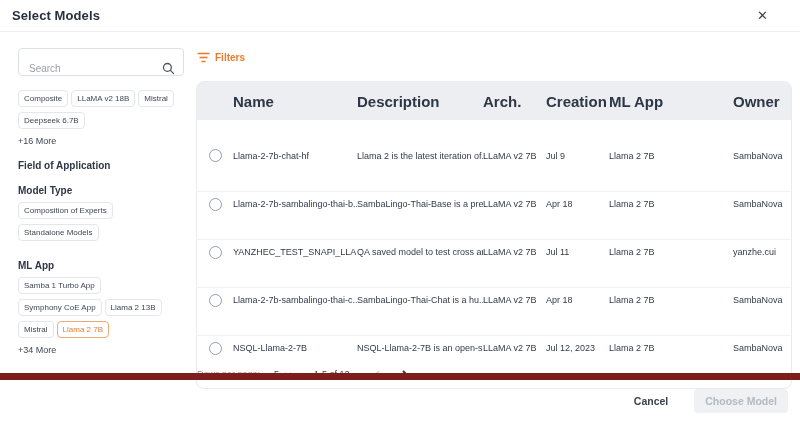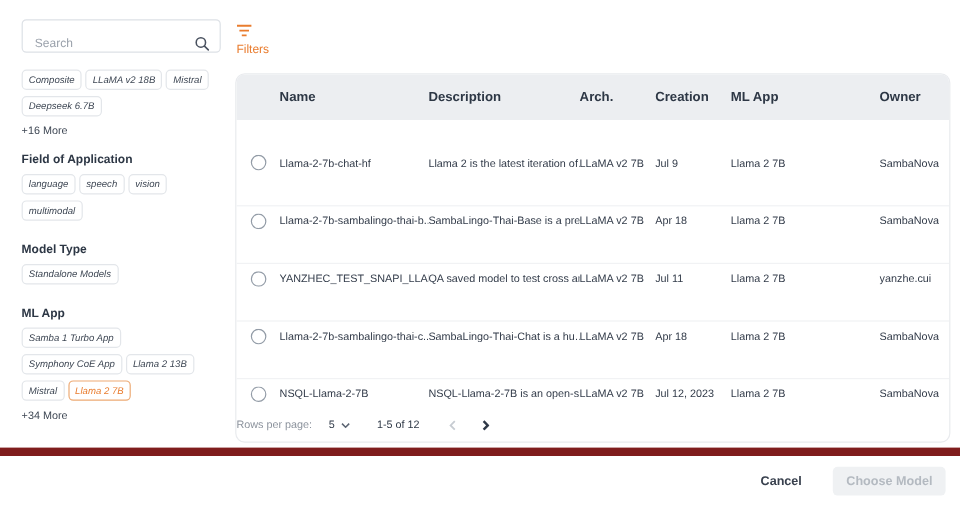--- a/index.html
+++ b/index.html
@@ -26,32 +26,32 @@
     display:flex; align-items:flex-end; padding:0 8px; background:#fff; }
   .search-box input { border:none; outline:none; flex:1; min-width:0; font-size:10px;
     font-family:inherit; color:#333b49; background:transparent; }
   .search-box input::placeholder { color:#9aa1ab; }
   .search-icon { flex:none; display:flex; }
 
   .filter-section { margin-top:14px; }
   .fs-label { font-size:10px; font-weight:bold; color:#2d3745; margin-bottom:6px; }
   .chips { display:flex; flex-wrap:wrap; width:172px; }
   .chip { font-size:8px; color:#3e4754; border:1px solid #e3e6ea; border-radius:4px;
-    padding:3px 5px; margin:0 3px 5px 0; white-space:nowrap; cursor:pointer; background:#fff;font-style:italic; }
+    padding:3px 5px; margin:0 3px 5px 0; white-space:nowrap; cursor:pointer; background:#fff; }
   .chip.selected { color:#e97c2e; border-color:#edaa74; }
   .more-link { font-size:9px; color:#3e4754; margin-top:2px; cursor:pointer; width:fit-content; }
 
   
   .main { flex:1; min-width:0; padding:16px 8px 0 8px; }
-  .filters-btn { display:inline-flex; align-items:flex-start; gap:5px; color:#e97c2e;
-    font-size:10px; font-weight:normal; cursor:pointer; margin-left:1px; margin-top:4px;flex-direction:column; }
+  .filters-btn { display:inline-flex; align-items:center; gap:5px; color:#e97c2e;
+    font-size:10px; font-weight:bold; cursor:pointer; margin-left:1px; margin-top:4px; }
 
   .table-card { margin-top:14px; border:1px solid #e9ebee; border-radius:8px; overflow:hidden; background:#fff; }
   .trow { display:flex; align-items:center; height:25px; font-size:9px; color:#323b49; }
-  .thead { background:#eceef1; height:38px; font-weight:bold; font-size:11px; color:#2d3745;align-items:center; }
+  .thead { background:#eceef1; height:38px; font-weight:bold; font-size:15px; color:#2d3745;align-items:center; }
   .tbody .trow { border-top:1px solid #f1f2f4; cursor:pointer;margin-top:23px; }
   .tbody .trow:first-child { border-top:none; }
   .cell { overflow:hidden; white-space:nowrap; padding-right:3px; }
   .c-radio { width:36px; flex:none; display:flex; justify-content:center; padding:0; }
   .c-name  { width:124px; flex:none; }
   .c-desc  { width:126px; flex:none; }
   .c-arch  { width:63px;  flex:none; }
   .c-date  { width:63px;  flex:none; }
   .c-mlapp { width:124px; flex:none; }
   .c-owner { flex:1; }
@@ -71,20 +71,26 @@
     align-items:center; justify-content:flex-end; padding-right:12px; }
   .cancel-btn { font-size:10.5px; font-weight:bold; color:#39414e; cursor:pointer; margin-right:26px; }
   .choose-btn { font-size:10.5px; font-weight:bold; color:#b4bac1; background:#eff1f3;
     border:none; border-radius:4px; padding:6px 11px; font-family:inherit; cursor:default; }
 </style>
 </head>
 <body>
 
 <div class="dialog">
 
+  <div class="dlg-header">
+    <div class="dlg-title">Select Models</div>
+    <div class="close-btn">
+      <span>✕</span>
+    </div>
+  </div>
 
   <div class="dlg-body">
 
     <div class="sidebar">
 
       <div class="search-box">
         <input type="text" placeholder="Search" style="">
         <span class="search-icon">
           <svg width="13" height="13" viewBox="0 0 13 13">
             <circle cx="5.4" cy="5.4" r="3.9" fill="none" stroke="#4a5260" stroke-width="1.3"></circle>
@@ -98,31 +104,26 @@
           <span class="chip">Composite</span>
           <span class="chip">LLaMA v2 18B</span>
           <span class="chip">Mistral</span>
           <span class="chip">Deepseek 6.7B</span>
         </div>
         <div class="more-link">+16 More</div>
       </div>
 
       <div class="filter-section">
         <div class="fs-label">Field of Application</div>
-        <div class="chips">
-          <span class="chip">language</span>
-          <span class="chip">speech</span>
-          <span class="chip">vision</span>
-          <span class="chip">multimodal</span>
-        </div>
       </div>
 
       <div class="filter-section">
         <div class="fs-label">Model Type</div>
         <div class="chips">
+          <span class="chip">Composition of Experts</span>
           <span class="chip">Standalone Models</span>
         </div>
       </div>
 
       <div class="filter-section">
         <div class="fs-label">ML App</div>
         <div class="chips">
           <span class="chip">Samba 1 Turbo App</span>
           <span class="chip">Symphony CoE App</span>
           <span class="chip">Llama 2 13B</span>

